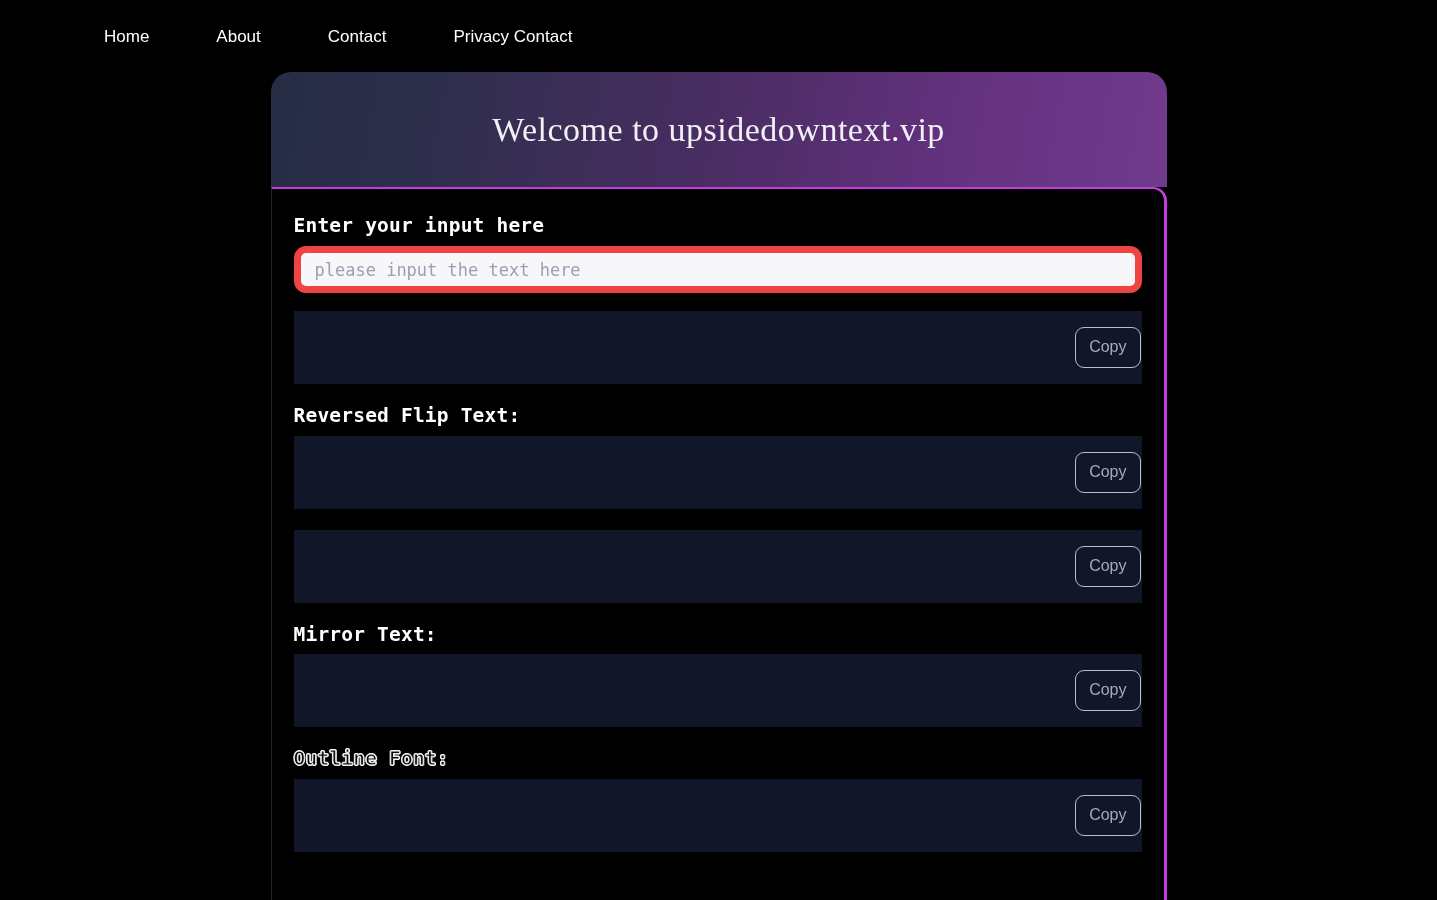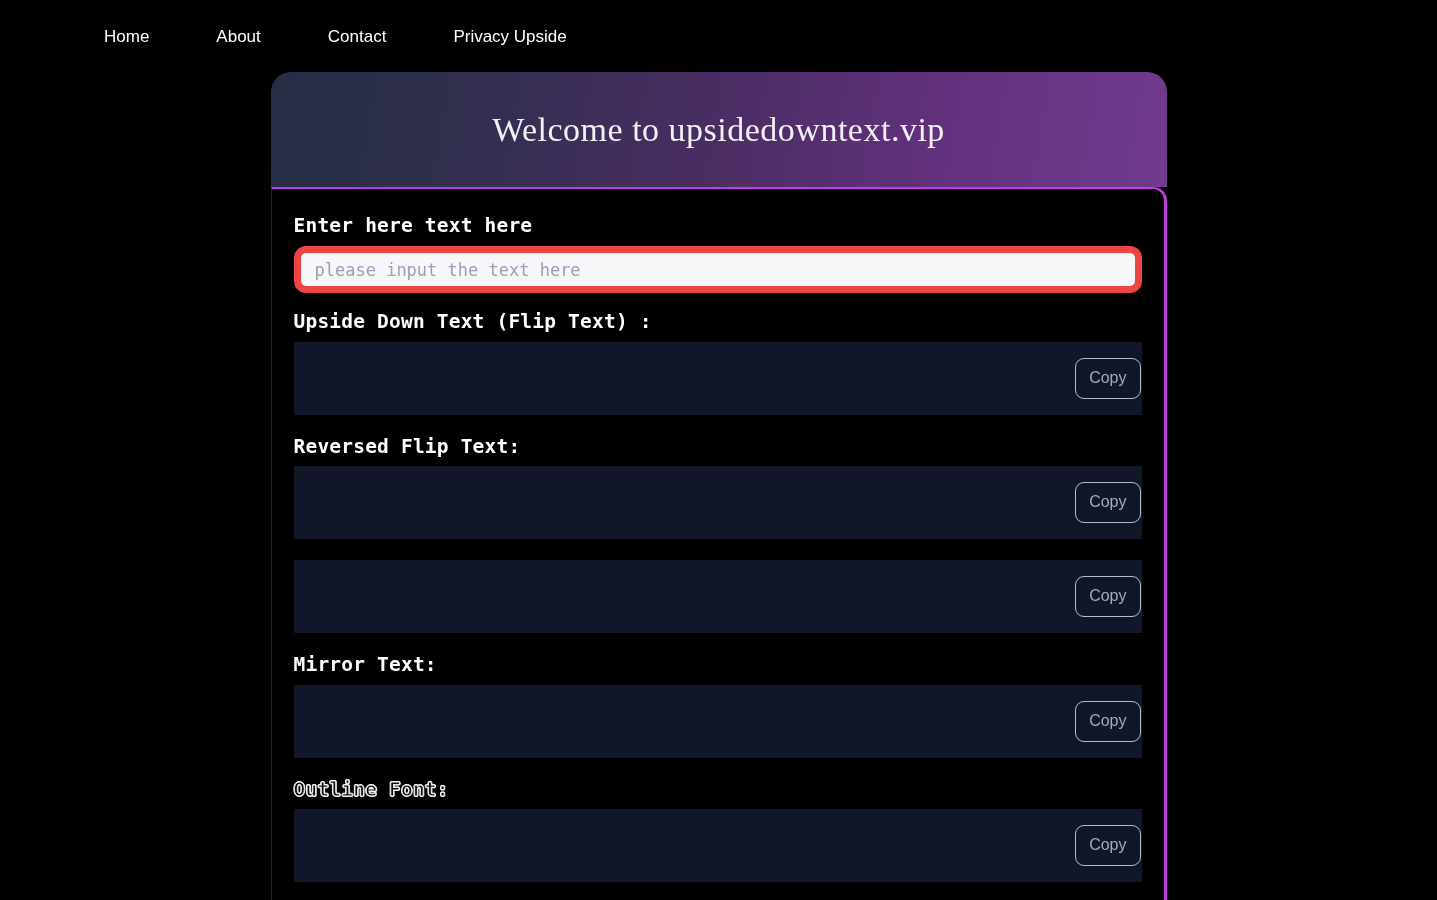--- a/index.html
+++ b/index.html
@@ -157,39 +157,38 @@
   .field { margin-bottom: 21px; }
   .field.first { margin-bottom: 18px; }
 </style>
 </head>
 <body>
 
 <nav class="topnav">
   <a class="nav-link" href="#">Home</a>
   <a class="nav-link" href="#">About</a>
   <a class="nav-link" href="#">Contact</a>
-  <a class="nav-link" href="#">Privacy Upside</a>
+  <a class="nav-link" href="#">Privacy Contact</a>
 </nav>
 
 <div class="page-wrap">
   <div class="shell">
 
     <header class="banner">
       <h1 class="banner-title">Welcome to upsidedowntext.vip</h1>
     </header>
 
     <section class="card">
 
       <div class="field first">
-        <span class="label">Enter here text here</span>
+        <span class="label">Enter your input here</span>
         <input class="text-input" type="text" placeholder="please input the text here" style="">
       </div>
 
       <div class="field">
-        <span class="label">Upside Down Text (Flip Text) :</span>
         <div class="output-row">
           <div class="output-box">
             <span class="output-text"></span>
             <button class="copy-btn">Copy</button>
           </div>
         </div>
       </div>
 
       <div class="field">
         <span class="label">Reversed Flip Text:</span>

